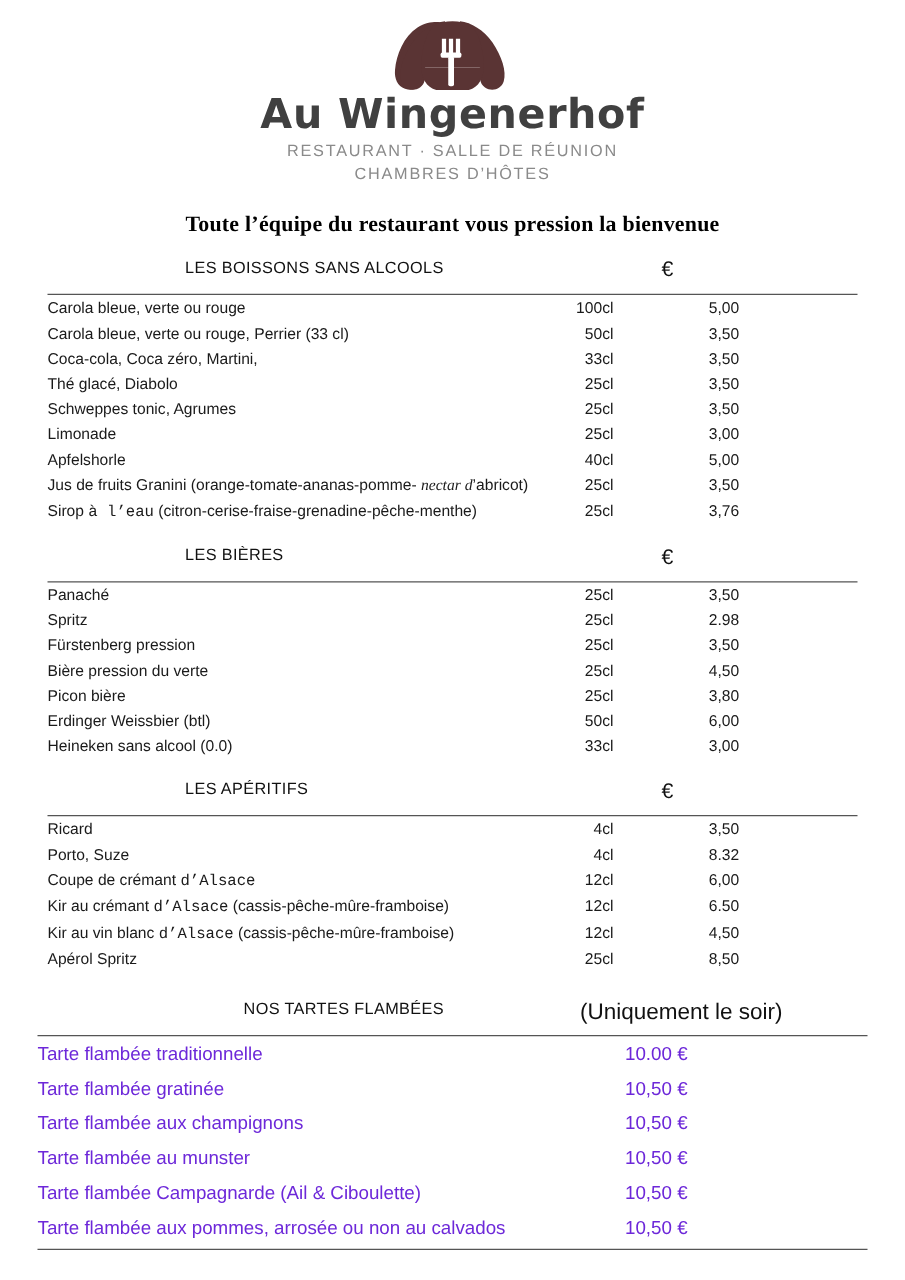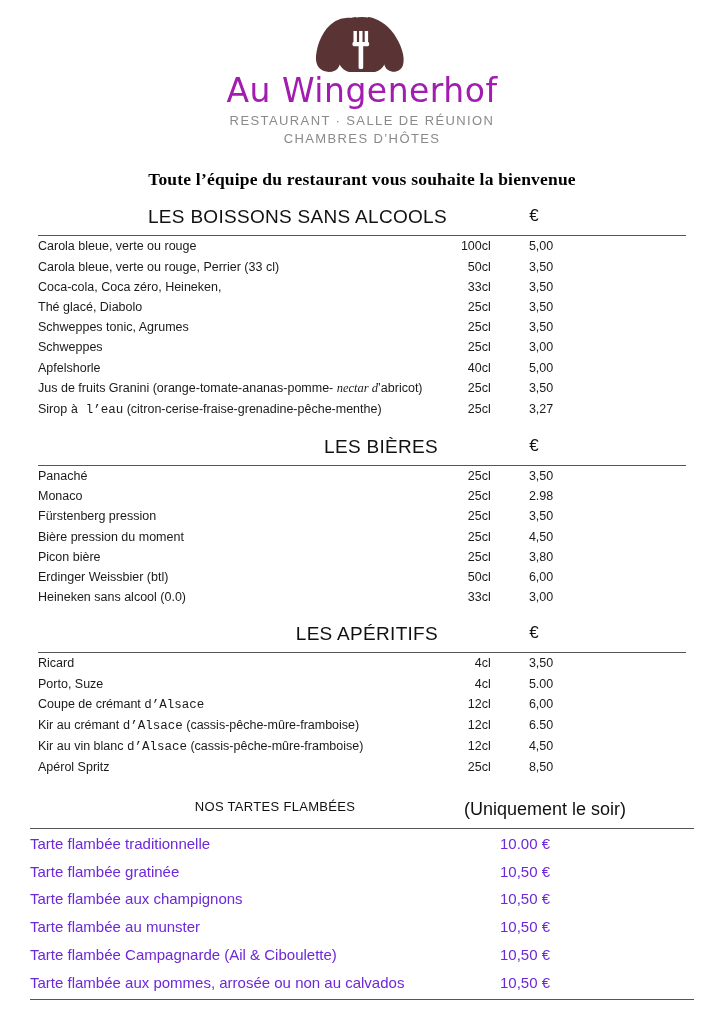--- a/index.html
+++ b/index.html
@@ -22,24 +22,24 @@
     padding-top: 14px;
   }
   .logo-mark {
     display: block;
     margin: 0 auto;
   }
   .logo-name {
     font-family: "DejaVu Sans", sans-serif;
     font-size: 33px;
     letter-spacing: 0.5px;
-    color: #a21caf;
+    color: #404040;
     margin-top: -2px;
     line-height: 1.05;
-    font-weight: 400;
+    font-weight: 700;
   }
   .logo-sub {
     font-family: "Liberation Sans", sans-serif;
     font-size: 13px;
     letter-spacing: 1.4px;
     color: #8a8a8a;
     line-height: 1.45;
     margin-top: 3px;
   }
 
@@ -60,22 +60,22 @@
   }
   .sec-head {
     position: relative;
     height: 26px;
     margin: 0 38px 0 38px;
   }
   .sec-title {
     position: absolute;
     left: 0;
     right: 0;
-    text-align: right;
-    font-size: 19px;
+    text-align: left;
+    font-size: 13px;
     letter-spacing: 0.3px;
     color: #111;
     white-space: nowrap;
   }
   
   .sec-title-drinks { left: 110px; width: 290px; }
   .euro-head {
     position: absolute;
     left: 479px;
     width: 34px;
@@ -97,21 +97,21 @@
   }
   table.menu td {
     font-size: 12.5px;
     color: #1a1a1a;
     padding: 3.1px 0;
     vertical-align: baseline;
     white-space: nowrap;
   }
   td.c-name  { width: 390px; padding-left: 4px; }
   td.c-vol   { width: 60px;  text-align: right; }
-  td.c-price { width: 100px; text-align: center; padding-left: 38px; }
+  td.c-price { width: 100px; text-align: right; padding-left: 38px; }
   td.c-pad   { width: 94px; }
 
   .ser { font-family: Liberation Mono, monospace; }
   .ser-it { font-family: "Liberation Serif", serif; font-style: italic; margin-top: 44px; }
 
   
   .tartes { margin-top: 22px; }
   .tartes-head {
     position: relative;
     height: 26px;
@@ -175,21 +175,21 @@
     <rect x="49.5" y="28" width="16.6" height="4.2" rx="1.4" fill="#ffffff"></rect>
     <rect x="55.6" y="31" width="4.6" height="24" rx="1.6" fill="#ffffff"></rect>
   </svg>
   <div class="logo-name">Au Wingenerhof</div>
   <div class="logo-sub">
     <div>RESTAURANT · SALLE DE RÉUNION</div>
     <div>CHAMBRES D’HÔTES</div>
   </div>
 </div>
 
-<div class="welcome">Toute l’équipe du restaurant vous souhaite la bienvenue</div>
+<div class="welcome">Toute l’équipe du restaurant vous pression la bienvenue</div>
 
 <div id="sections-root">
     <div class="section">
       <div class="sec-head">
         <div class="sec-title sec-title-drinks">LES BOISSONS SANS ALCOOLS</div>
         <div class="euro-head">€</div>
       </div>
       <div class="rule"></div>
       <table class="menu">
         <tbody>
@@ -199,92 +199,92 @@
             <td class="c-price">5,00</td>
             <td class="c-pad"></td>
           </tr>
           <tr>
             <td class="c-name">Carola  bleue, verte ou rouge, Perrier (33 cl)</td>
             <td class="c-vol">50cl</td>
             <td class="c-price">3,50</td>
             <td class="c-pad"></td>
           </tr>
           <tr>
-            <td class="c-name">Coca-cola, Coca zéro, Heineken,</td>
+            <td class="c-name">Coca-cola, Coca zéro, Martini,</td>
             <td class="c-vol">33cl</td>
             <td class="c-price">3,50</td>
             <td class="c-pad"></td>
           </tr>
           <tr>
             <td class="c-name">Thé glacé, Diabolo</td>
             <td class="c-vol">25cl</td>
             <td class="c-price">3,50</td>
             <td class="c-pad"></td>
           </tr>
           <tr>
             <td class="c-name">Schweppes tonic, Agrumes</td>
             <td class="c-vol">25cl</td>
             <td class="c-price">3,50</td>
             <td class="c-pad"></td>
           </tr>
           <tr>
-            <td class="c-name">Schweppes</td>
+            <td class="c-name">Limonade</td>
             <td class="c-vol">25cl</td>
             <td class="c-price">3,00</td>
             <td class="c-pad"></td>
           </tr>
           <tr>
             <td class="c-name">Apfelshorle</td>
             <td class="c-vol">40cl</td>
             <td class="c-price">5,00</td>
             <td class="c-pad"></td>
           </tr>
           <tr>
             <td class="c-name">Jus de fruits Granini (orange-tomate-ananas-pomme- <span class="ser-it">nectar d</span>’abricot)</td>
             <td class="c-vol">25cl</td>
             <td class="c-price">3,50</td>
             <td class="c-pad"></td>
           </tr>
           <tr>
             <td class="c-name">Sirop <span class="ser">à l’eau</span> (citron-cerise-fraise-grenadine-pêche-menthe)</td>
             <td class="c-vol">25cl</td>
-            <td class="c-price">3,27</td>
+            <td class="c-price">3,76</td>
             <td class="c-pad"></td>
           </tr>
         </tbody>
       </table>
     </div>
     <div class="section">
       <div class="sec-head">
         <div class="sec-title sec-title-drinks">LES BIÈRES</div>
         <div class="euro-head">€</div>
       </div>
       <div class="rule"></div>
       <table class="menu">
         <tbody>
           <tr>
             <td class="c-name">Panaché</td>
             <td class="c-vol">25cl</td>
             <td class="c-price">3,50</td>
             <td class="c-pad"></td>
           </tr>
           <tr>
-            <td class="c-name">Monaco</td>
+            <td class="c-name">Spritz</td>
             <td class="c-vol">25cl</td>
             <td class="c-price">2.98</td>
             <td class="c-pad"></td>
           </tr>
           <tr>
             <td class="c-name">Fürstenberg pression</td>
             <td class="c-vol">25cl</td>
             <td class="c-price">3,50</td>
             <td class="c-pad"></td>
           </tr>
           <tr>
-            <td class="c-name">Bière pression du moment</td>
+            <td class="c-name">Bière pression du verte</td>
             <td class="c-vol">25cl</td>
             <td class="c-price">4,50</td>
             <td class="c-pad"></td>
           </tr>
           <tr>
             <td class="c-name">Picon bière</td>
             <td class="c-vol">25cl</td>
             <td class="c-price">3,80</td>
             <td class="c-pad"></td>
           </tr>
@@ -313,21 +313,21 @@
         <tbody>
           <tr>
             <td class="c-name">Ricard</td>
             <td class="c-vol">4cl</td>
             <td class="c-price">3,50</td>
             <td class="c-pad"></td>
           </tr>
           <tr>
             <td class="c-name">Porto, Suze</td>
             <td class="c-vol">4cl</td>
-            <td class="c-price">5.00</td>
+            <td class="c-price">8.32</td>
             <td class="c-pad"></td>
           </tr>
           <tr>
             <td class="c-name">Coupe de crémant <span class="ser">d’Alsace</span></td>
             <td class="c-vol">12cl</td>
             <td class="c-price">6,00</td>
             <td class="c-pad"></td>
           </tr>
           <tr>
             <td class="c-name">Kir au crémant <span class="ser">d’Alsace</span> (cassis-pêche-mûre-framboise)</td>

